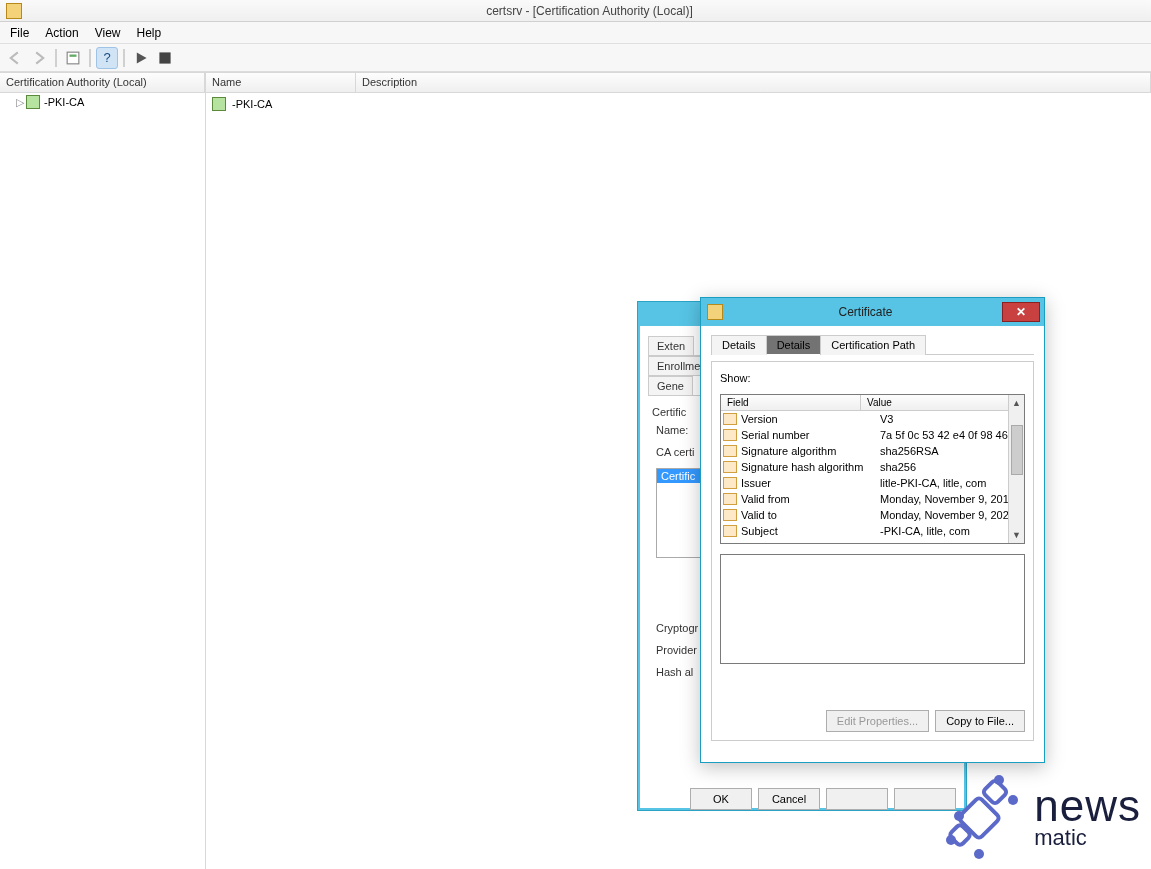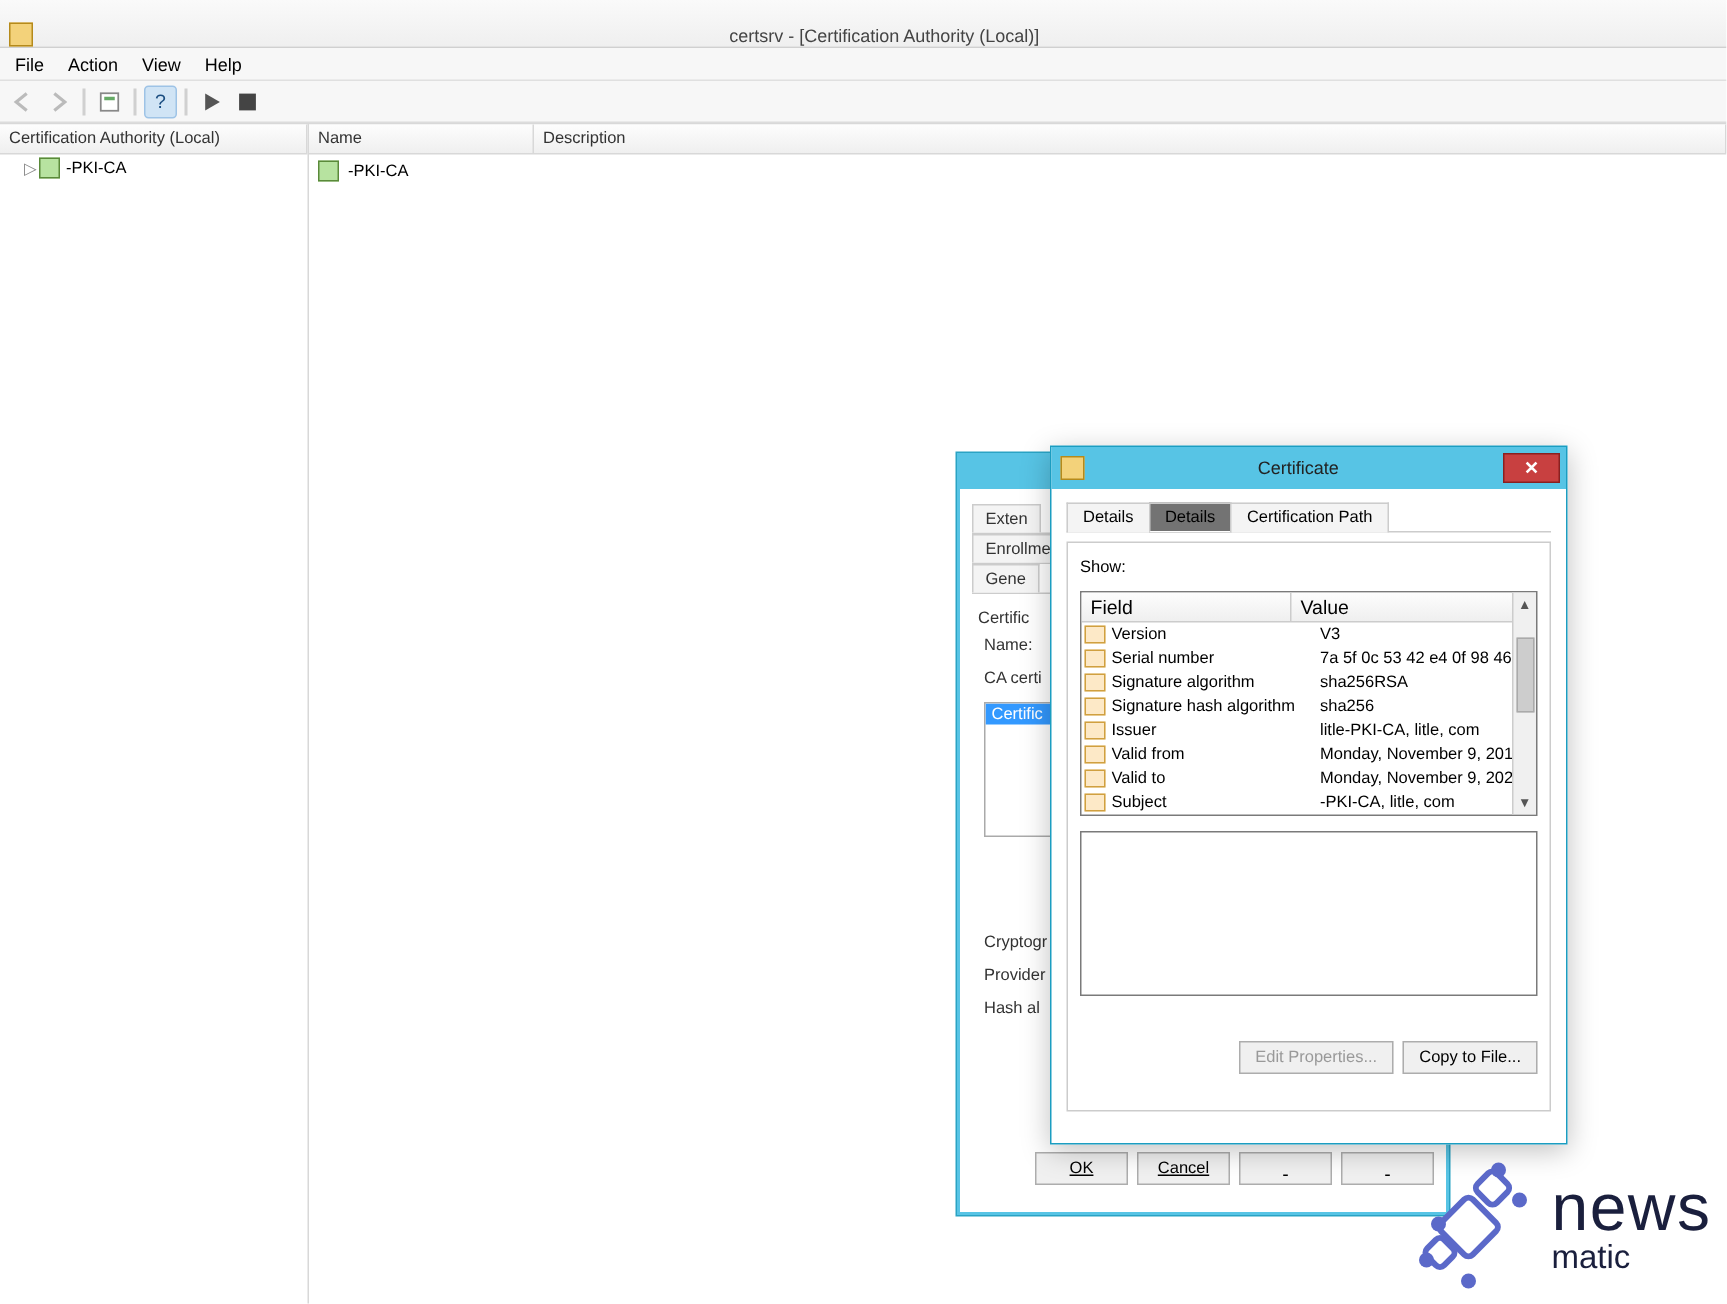--- a/index.html
+++ b/index.html
@@ -1,19 +1,19 @@
 <!DOCTYPE html>
 <html><head>
 <meta charset="utf-8">
 <style>
   * { box-sizing: border-box; font-family: "Segoe UI", Tahoma, sans-serif; }
   body { margin: 0; width: 1151px; height: 869px; background: #fff; position: relative; overflow: hidden; }
 
   
-  .titlebar { height: 32px; background: linear-gradient(#fafafa,#efefef); border-bottom: 1px solid #d0d0d0; display: flex; align-items: flex-end; }
+  .titlebar { height: 22px; background: linear-gradient(#fafafa,#efefef); border-bottom: 1px solid #d0d0d0; display: flex; align-items: center; }
   .titlebar .appicon { width: 16px; height: 16px; margin: 0 6px; background:#f3d27a; border:1px solid #b58a1b; }
   .titlebar .title { flex:1; text-align:center; font-size:12px; color:#444; }
 
   
   .menubar { height: 22px; background:#f7f7f7; border-bottom:1px solid #e0e0e0; display:flex; align-items:center; padding:0 2px; font-size:12px; }
   .menubar span { padding:2px 8px; cursor:default; }
 
   
   .toolbar { height: 28px; background:#f7f7f7; border-bottom:1px solid #dcdcdc; display:flex; align-items:center; padding:0 4px; gap:2px; }
   .tbtn { width:22px; height:22px; display:flex; align-items:center; justify-content:center; border:1px solid transparent; color:#555; font-size:13px; }
@@ -39,49 +39,49 @@
   
   .propdlg { position:absolute; left:637px; top:301px; width:330px; height:510px; background:#fff; border:1px solid #2aa3c4; box-shadow:0 0 0 2px #57c4e5 inset; }
   .propdlg .titlebar2 { height:24px; background:#57c4e5; }
   .propdlg .body { padding:10px; font-size:11px; color:#333; }
   .propdlg .tabrow { display:flex; border-bottom:1px solid #ccc; font-size:11px; }
   .propdlg .tab { padding:3px 8px; border:1px solid #ccc; border-bottom:none; background:#f4f4f4; margin-right:-1px; }
   .propdlg .label { display:block; margin:3px 0; padding:2px 4px; }
   .propdlg .field { margin:4px 0 10px 8px; }
   .propdlg .listbox { border:1px solid #aaa; height:90px; margin:2px 8px 10px 8px; overflow:hidden; }
   .propdlg .listbox .selrow { background:#3399ff; color:#fff; padding:1px 4px; font-size:11px; }
-  .propdlg .btnrow { position:absolute; bottom:20px; right:10px; display:flex; gap:6px;text-decoration:underline; }
+  .propdlg .btnrow { position:absolute; bottom:0; right:10px; display:flex; gap:6px; }
   .btn { min-width:62px; height:22px; font-size:11px; background:#f0f0f0; border:1px solid #adadad; padding:0 10px; }
 
   
   .certdlg { position:absolute; left:700px; top:297px; width:345px; height:466px; background:#fff; border:1px solid #1b9dc1; box-shadow:0 4px 18px rgba(0,0,0,0.25); }
   .certdlg .chead { height:28px; background:#57c4e5; display:flex; align-items:center; }
   .certdlg .chead .cicon { width:16px; height:16px; margin:0 6px; background:#f3d27a; border:1px solid #b58a1b; }
   .certdlg .chead .ctitle { flex:1; text-align:center; font-size:12px; color:#222; }
   .certdlg .chead .closebtn { width:38px; height:20px; margin-right:4px; background:#c84040; border:1px solid #8a2020; color:#fff; display:flex; align-items:center; justify-content:center; font-size:12px; font-weight:bold; }
   .certdlg .cbody { padding:8px 10px; font-size:11px; }
   .tabset { display:flex; font-size:11px; margin-bottom:6px; border-bottom:1px solid #ccc; }
   .tabset .ctab { padding:3px 10px; border:1px solid #ccc; background:#f4f4f4; border-bottom:none; margin-right:-1px; position:relative; top:1px; }
   .tabset .ctab.active { background:#737373; border-bottom:1px solid #fff; }
   .tabpage { border:1px solid #ccc; padding:10px 8px; height: 380px; position:relative; }
   .showrow { display:flex; align-items:center; gap:8px; margin-bottom:10px; }
   .showrow select { flex:1; font-size:11px; height:20px; border:1px solid #7a7a7a; }
   .fieldgrid { border:1px solid #7a7a7a; height:150px; position:relative; overflow:hidden; }
-  .fghdr { display:flex; background:linear-gradient(#fdfdfd,#efefef); border-bottom:1px solid #ccc; font-size:13px; }
+  .fghdr { display:flex; background:linear-gradient(#fdfdfd,#efefef); border-bottom:1px solid #ccc; font-size:10px; }
   .fghdr .fgh { padding:2px 6px; border-right:1px solid #ccc; }
   .fgrows { font-size:11px; }
   .fgrow { display:flex; padding:0 2px; line-height:16px; }
   .fgrow .rcico { width:14px; height:12px; margin:2px 4px 0 0; background:#fde9c7; border:1px solid #d0a040; flex:none; }
   .fgrow .rk { width:135px; overflow:hidden; white-space:nowrap; text-overflow:ellipsis; }
   .fgrow .rv { flex:1; overflow:hidden; white-space:nowrap; text-overflow:ellipsis; padding-left:4px; }
   .fgscroll { position:absolute; right:0; top:0; width:16px; height:100%; background:#f0f0f0; border-left:1px solid #ccc; }
   .fgscroll .up, .fgscroll .down { height:16px; display:flex; align-items:center; justify-content:center; color:#555; font-size:9px; }
   .fgscroll .thumb { position:absolute; left:2px; top:30px; width:12px; height:50px; background:#cdcdcd; border:1px solid #aaa; }
   .valuearea { border:1px solid #7a7a7a; height:110px; margin-top:10px; background:#fff; }
-  .certbtns { position:absolute; bottom:24px; right:8px; display:flex; gap:6px; }
+  .certbtns { position:absolute; bottom:8px; right:8px; display:flex; gap:6px; }
 
   
   .watermark { position:absolute; right:10px; bottom:8px; display:flex; align-items:center; gap:10px; pointer-events:none; }
   .wm-graphic { width:80px; height:90px; position:relative; }
   .wm-hex { position:absolute; border:4px solid #5b69c9; border-radius:6px; transform:rotate(45deg); }
   .wm-node { position:absolute; width:10px; height:10px; background:#5b69c9; border-radius:50%; }
   .wm-text .brand { font-size:44px; color:#1a1f3d; letter-spacing:1px; font-weight:400; }
   .wm-text .sub { font-size:22px; color:#1a1f3d; text-align:left; margin-top:-6px; }
 </style>
 </head>

